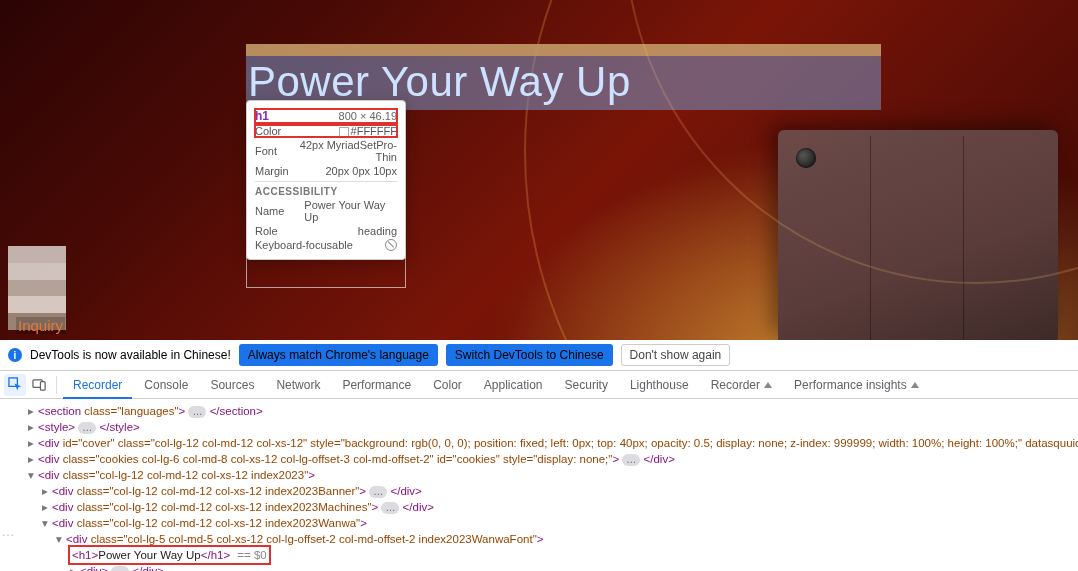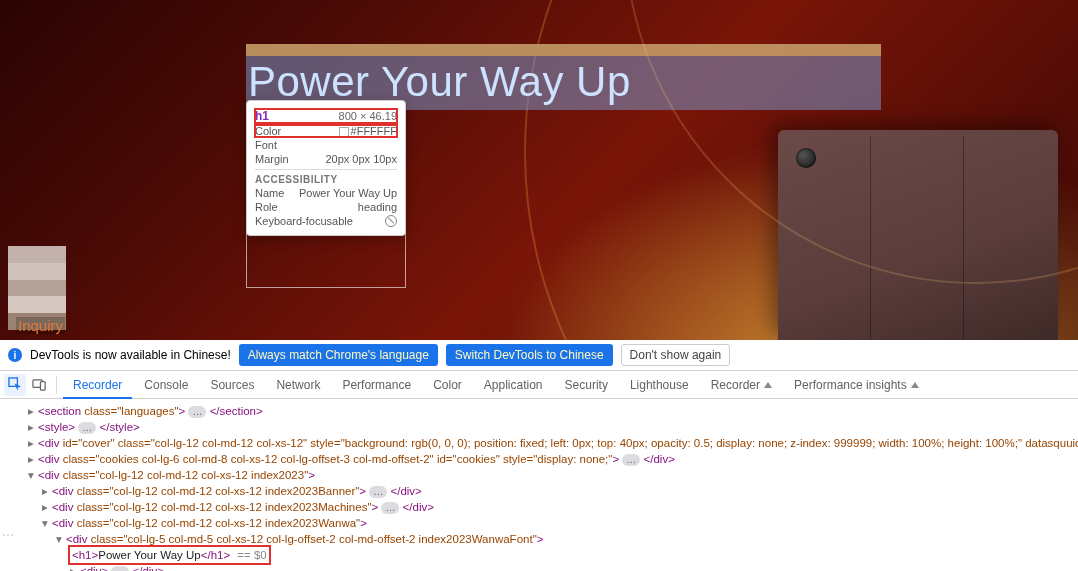--- a/index.html
+++ b/index.html
@@ -85,21 +85,21 @@
   border-radius: 4px;
   box-shadow: 0 4px 14px rgba(0,0,0,0.25);
   font-size: 11px; color: #555;
   padding: 6px 8px;
   z-index: 50;
 }
 .inspect-tooltip::before {
   content: ""; position: absolute; top: -7px; left: 12px;
   border: 7px solid transparent; border-bottom-color: #fff;
 }
-.tt-row { display: flex; justify-content: space-between; margin: 2px 0; align-items: center; gap: 8px; }
+.tt-row { display: flex; justify-content: space-between; margin: 2px 0; align-items: center; gap: 20px; }
 .tt-tag { color: #8a2db5; font-weight: 600; font-size: 12px; }
 .tt-dims { color: #666; padding-left: 36px; }
 .tt-hr { border: none; border-top: 1px solid #ddd; margin: 4px 0; }
 .tt-sect { font-size: 10px; font-weight: 700; color: #777; letter-spacing: 0.5px; margin-top: 2px; }
 .swatch { display:inline-block; width:10px; height:10px; border:1px solid #aaa; background:#fff; vertical-align:middle; margin-right:2px; }
 .red-box { outline: 2px solid #e03030; outline-offset: -1px; }
 .no-icon { width:12px; height:12px; border:1.5px solid #888; border-radius:50%; position:relative; display:inline-block; }
 .no-icon::after { content:""; position:absolute; left:1px; right:1px; top:4px; border-top:1.5px solid #888; transform:rotate(45deg); }
 
 
@@ -121,21 +121,21 @@
   display: flex; align-items: center; gap: 8px;
   padding: 4px 8px; font-size: 12px;
   border-bottom: 1px solid #d0d0d0; background: #fff;
 }
 .lang-bar .info-icon {
   width: 14px; height: 14px; border-radius: 50%;
   background: #1a73e8; color: #fff; font-size: 10px; font-weight: 700;
   display: inline-flex; align-items: center; justify-content: center;
 }
 .btn { border: 1px solid transparent; border-radius: 3px; padding: 3px 8px; font-size: 12px; cursor: pointer; }
-.btn-primary { background: #1a73e8; color: #fef9c3; }
+.btn-primary { background: #1a73e8; color: #000000; }
 .btn-plain { background: #fff; color: #444; border-color: #ccc; }
 
 
 .dt-toolbar {
   display: flex; align-items: center; height: 28px;
   border-bottom: 1px solid #d0d0d0; font-size: 12px; color: #555;
   padding-left: 4px; gap: 2px;
 }
 .tb-icon {
   width: 22px; height: 22px; display: inline-flex; align-items: center; justify-content: center;
@@ -188,20 +188,21 @@
     <div class="tt-row red-box">
       <span class="tt-tag">h1</span>
       <span class="tt-dims">800 × 46.19</span>
     </div>
     <div class="tt-row red-box">
       <span>Color</span>
       <span><span class="swatch"></span><span>#FFFFFF</span></span>
     </div>
     <div class="tt-row">
       <span>Font</span>
+      <span style="text-align:right">42px MyriadSetPro-Thin</span>
     </div>
     <div class="tt-row">
       <span>Margin</span>
       <span>20px 0px 10px</span>
     </div>
     <hr class="tt-hr">
     <div class="tt-sect">ACCESSIBILITY</div>
     <div class="tt-row">
       <span>Name</span>
       <span>Power Your Way Up</span>

